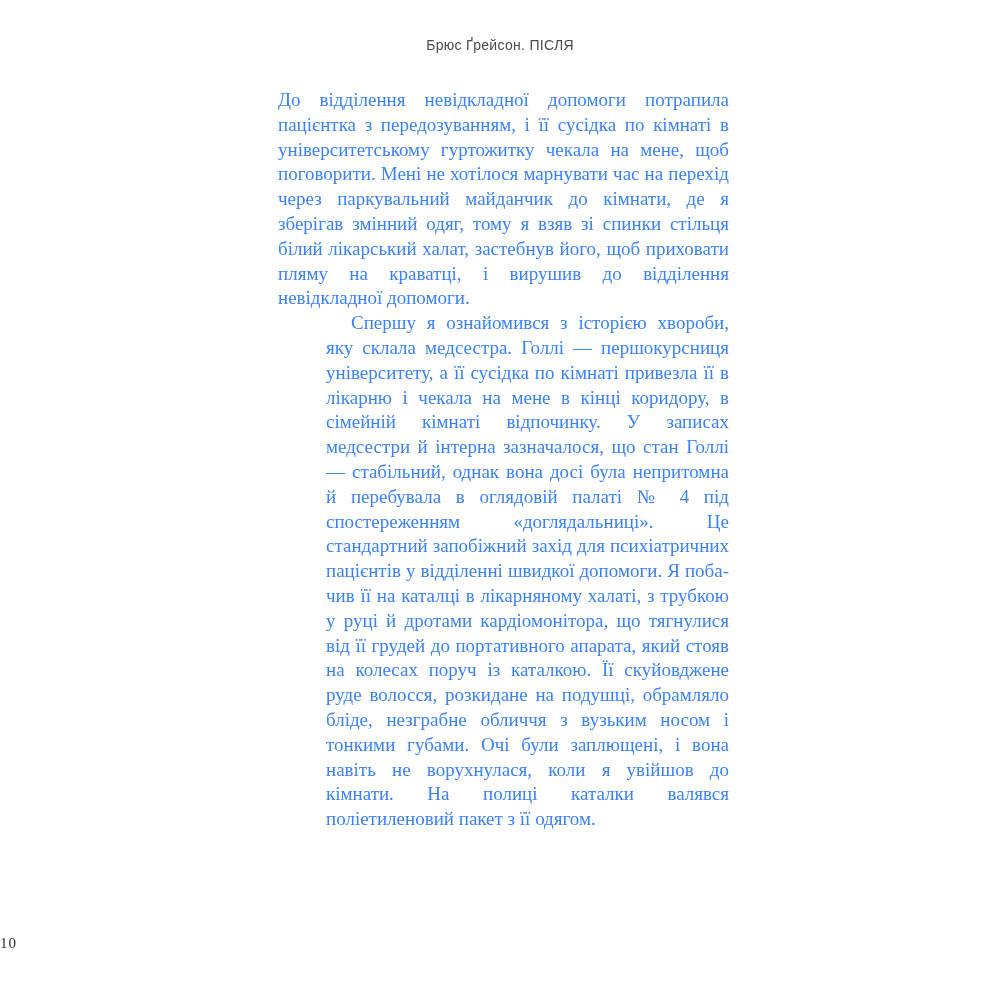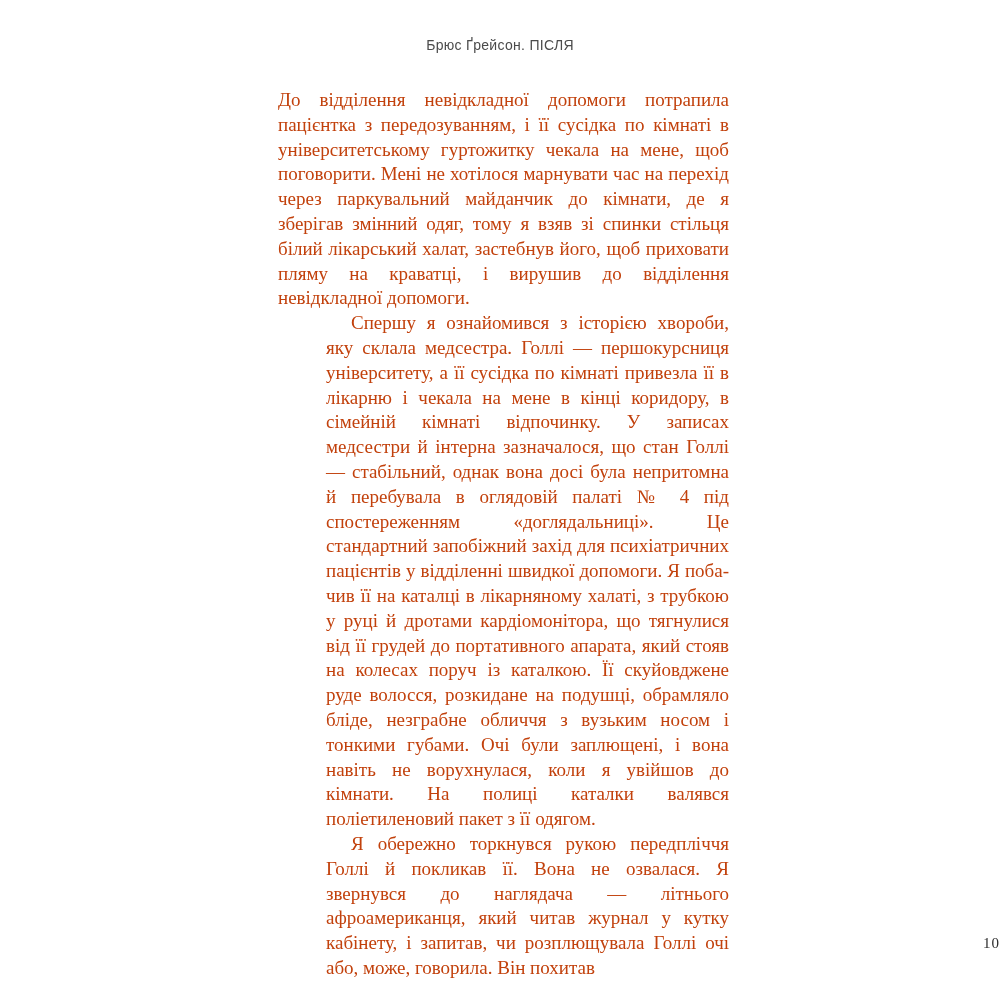--- a/index.html
+++ b/index.html
@@ -31,55 +31,54 @@
   }
 
   .text-block {
     position: absolute;
     top: 88px;
     left: 278px;
     width: 451px;
     font-family: "Liberation Serif", "DejaVu Serif", serif;
     font-size: 19px;
     line-height: 24.8px;
-    color: #c2410c;
+    color: #3b82f6;
     text-align: justify;
     hyphens: manual;
     -webkit-hyphens: manual;
   }
 
   .text-block p {
     margin: 0;
   }
 
   .text-block p.indented {
     text-indent: 25px;
     margin-left: 48px;
   }
 
   .page-number {
     position: absolute;
     top: 935px;
     left: 0;
     width: 1000px;
-    text-align: right;
+    text-align: left;
     font-family: "Liberation Serif", "DejaVu Serif", serif;
     font-size: 15px;
     letter-spacing: 1px;
     color: #2d2d2d;
   }
 </style>
 </head>
 <body>
 
 <div class="page">
 
   <div class="running-header">Брюс Ґрейсон. ПІСЛЯ</div>
 
   <div class="text-block">
       <p class="">До відділення невідкладної допомоги потрапила пацієнтка з передозуванням, і її сусідка по кімнаті в університетському гуртожитку чекала на мене, щоб поговорити. Мені не хотілося марнувати час на перехід через паркувальний майданчик до кімнати, де я зберігав змінний одяг, тому я взяв зі спинки стільця білий лікарський халат, застебнув його, щоб приховати пляму на краватці, і вирушив до відділення невідкладної допомоги.</p>
       <p class="indented">Спершу я ознайомився з історією хвороби, яку склала медсестра. Голлі — першокурсниця універ­ситету, а її сусідка по кімнаті привезла її в лікарню і чекала на мене в кінці коридору, в сімейній кім­наті відпочинку. У записах медсестри й інтерна за­значалося, що стан Голлі — стабільний, однак вона досі була непритомна й перебувала в оглядовій па­латі № 4 під спостереженням «доглядальниці». Це стандартний запобіжний захід для психіатричних пацієнтів у відділенні швидкої допомоги. Я поба­чив її на каталці в лікарняному халаті, з трубкою у руці й дротами кардіомонітора, що тягнулися від її грудей до портативного апарата, який стояв на колесах поруч із каталкою. Її скуйовджене руде волосся, розкидане на подушці, обрамляло бліде, незграбне обличчя з вузьким носом і тонкими губа­ми. Очі були заплющені, і вона навіть не ворухну­лася, коли я увійшов до кімнати. На полиці каталки валявся поліетиленовий пакет з її одягом.</p>
-      <p class="indented">Я обережно торкнувся рукою передпліччя Гол­лі й покликав її. Вона не озвалася. Я звернувся до наглядача — літнього афроамериканця, який чи­тав журнал у кутку кабінету, і запитав, чи розплю­щувала Голлі очі або, може, говорила. Він похитав</p>
     </div>
 
   <div class="page-number">10</div>
 
 </div>
 
 </body></html>

